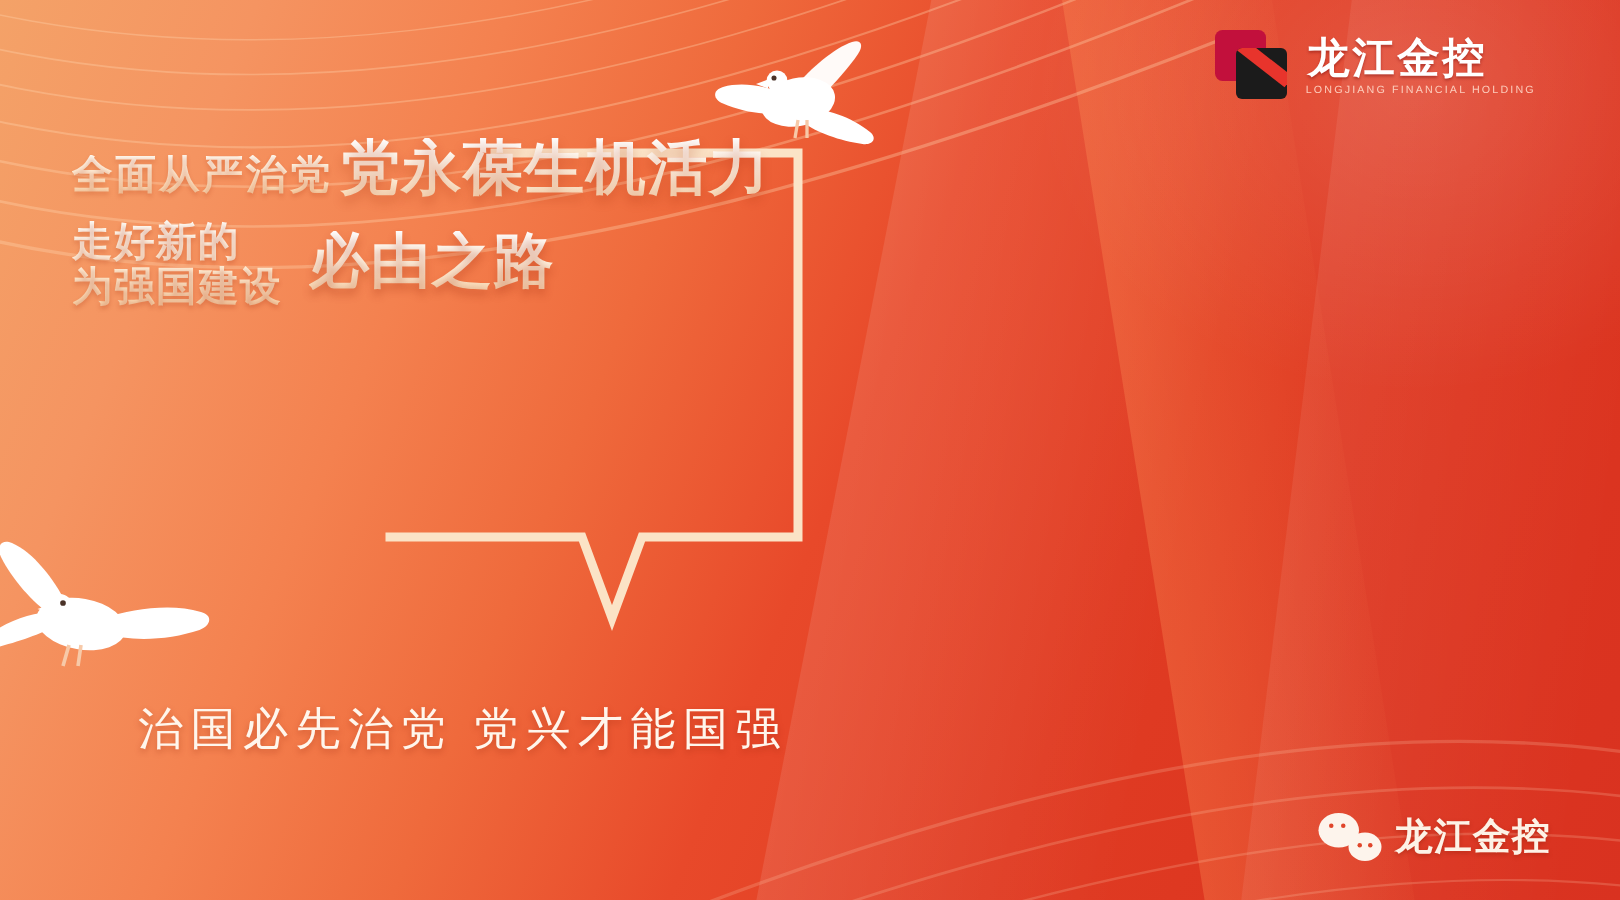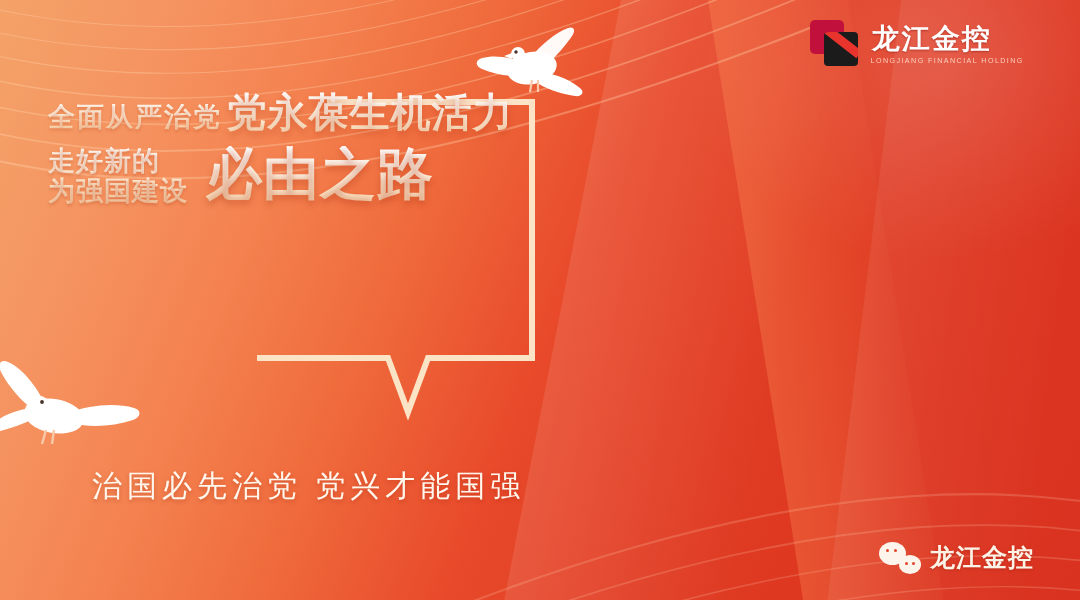--- a/index.html
+++ b/index.html
@@ -104,21 +104,21 @@
 
   .hl-small{
     font-size:27px;font-weight:bold;line-height:1.14;letter-spacing:1px;
     background:linear-gradient(180deg,#fffdf7 0%,#ffeed6 52%,#f7cfa3 100%);
     -webkit-background-clip:text;background-clip:text;color:transparent;
     text-shadow:0 2px 3px rgba(165,45,15,.25);
     white-space:nowrap;
   }
 
   .hl-accent{
-    font-size:56px;font-weight:bold;letter-spacing:1px;line-height:1;
+    font-size:40px;font-weight:bold;letter-spacing:1px;line-height:1;
     background:linear-gradient(180deg,#ffffff 0%,#fff4e2 50%,#f9dab5 100%);
     -webkit-background-clip:text;background-clip:text;color:transparent;
     text-shadow:0 4px 6px rgba(160,40,12,.30);
     white-space:nowrap;position:relative;top:-2px;
   }
 
   
   .bubble-frame{position:absolute;left:300px;top:96px;width:240px;height:330px;pointer-events:none;}
   .bubble-frame svg{width:100%;height:100%;display:block;overflow:visible;}
 

